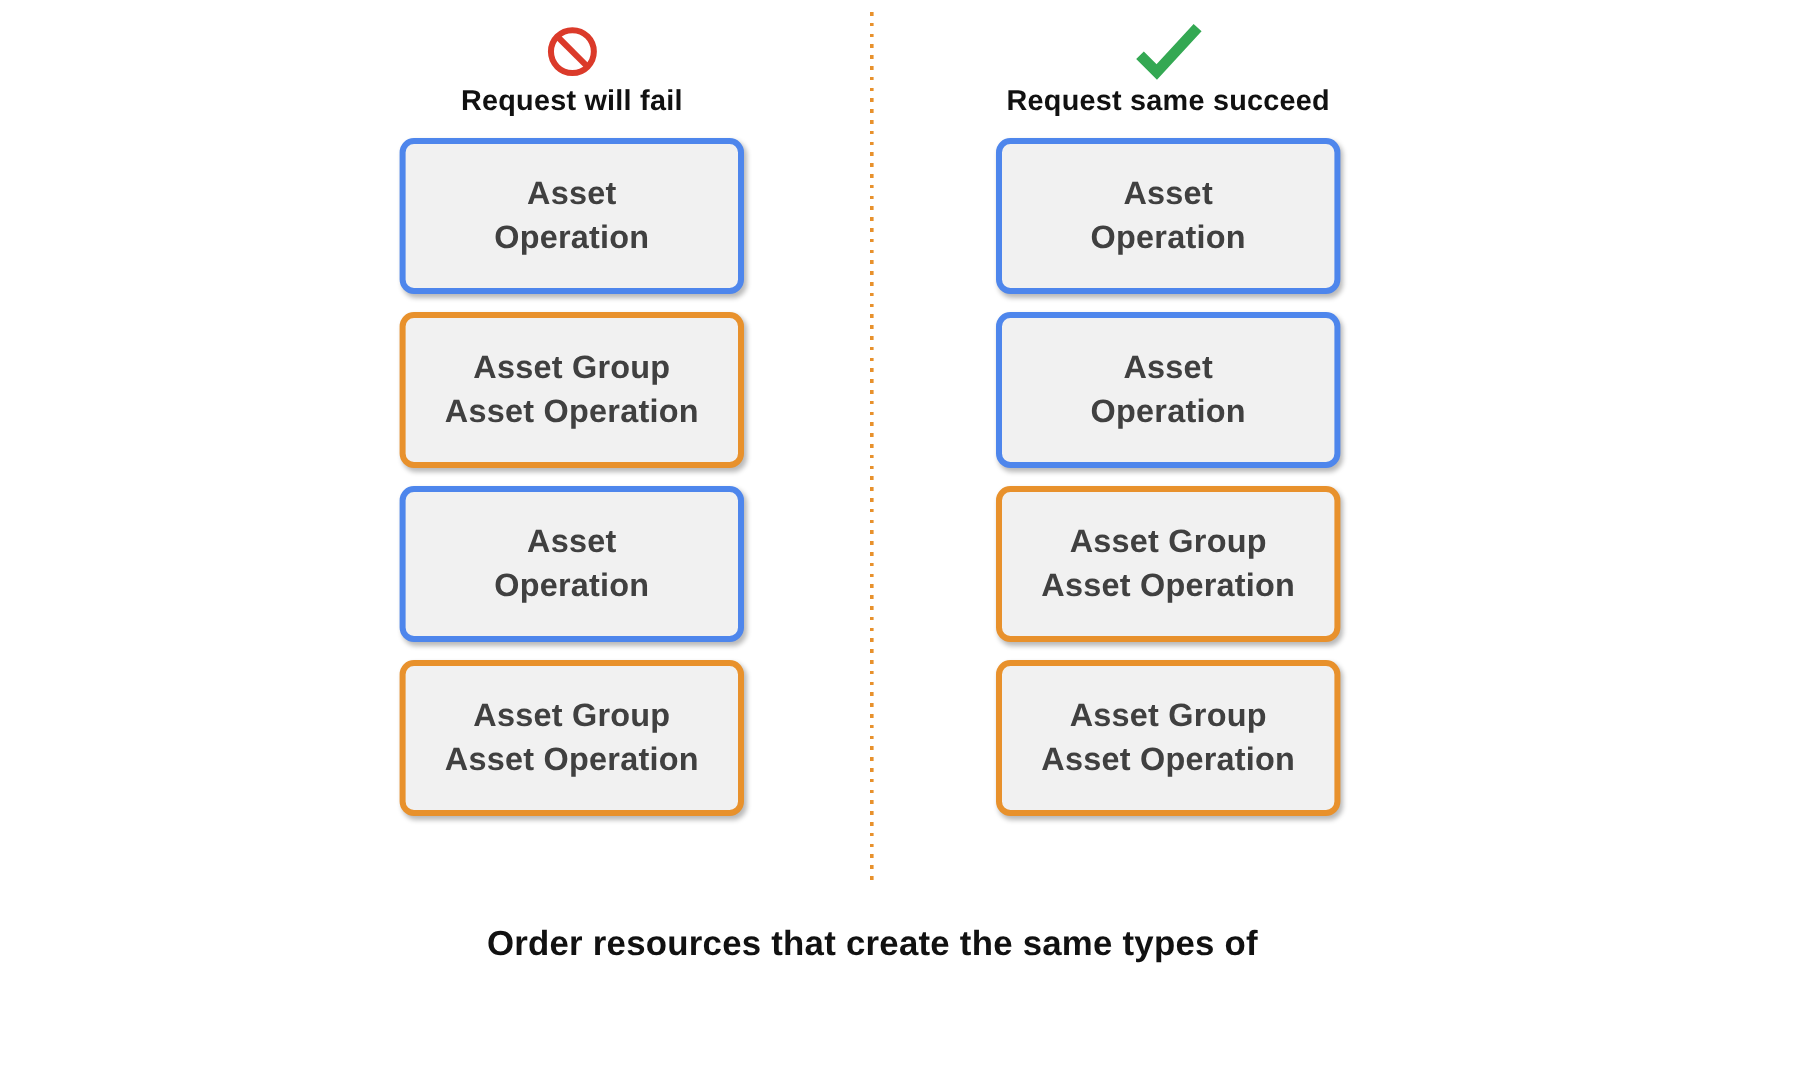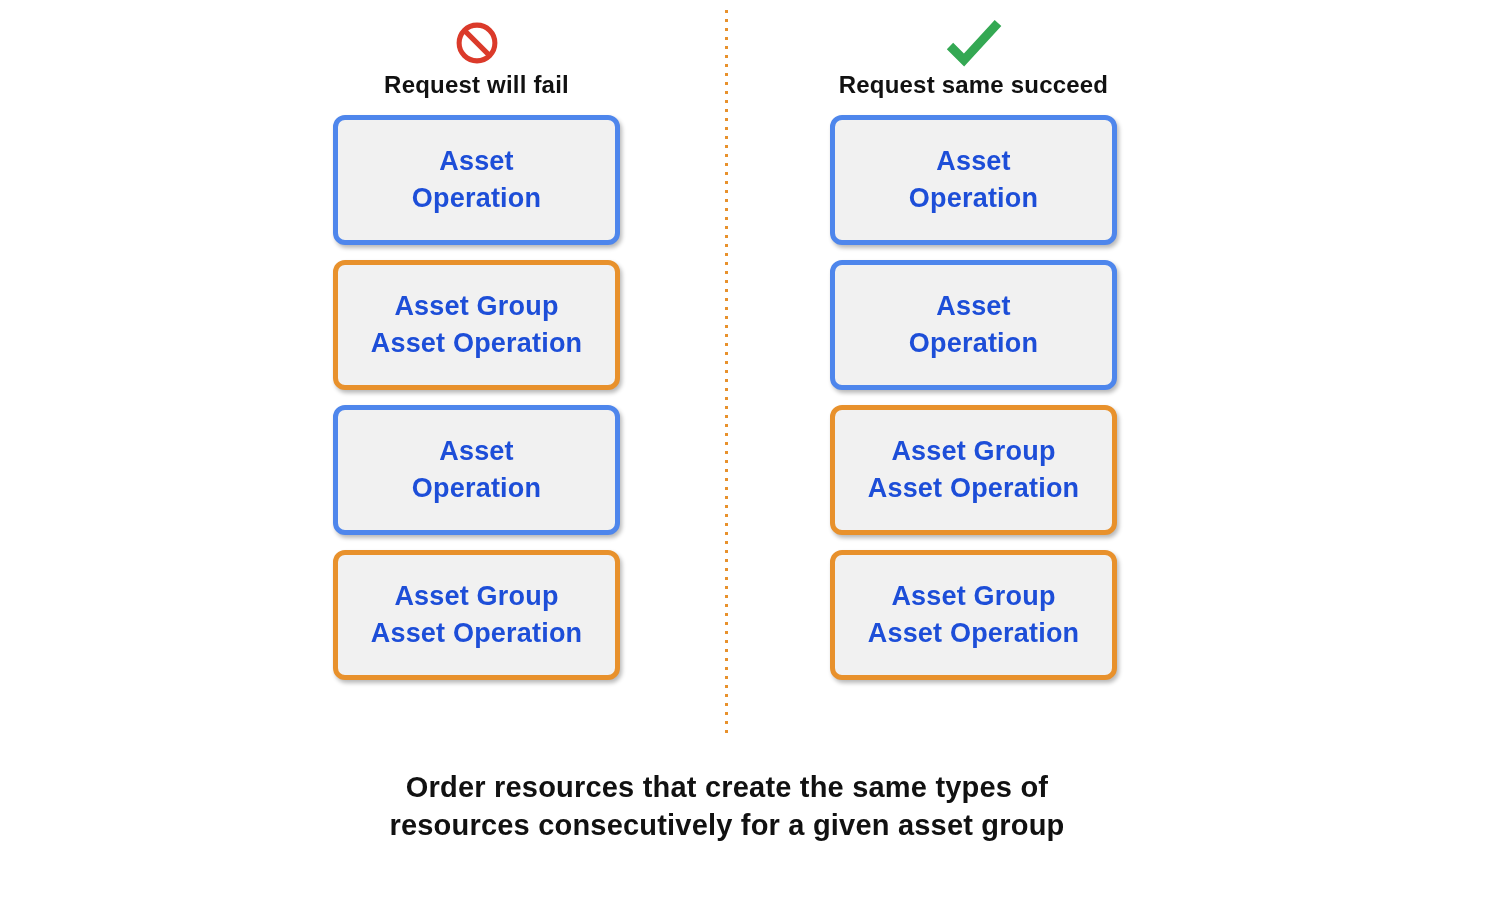--- a/index.html
+++ b/index.html
@@ -53,21 +53,21 @@
     text-align: center;
     box-shadow: 2px 3px 4px rgba(0,0,0,0.28);
   }
   .box + .box { }
   .box.blue   { border: 5px solid #4e86ec; }
   .box.orange { border: 5px solid #e8912c; }
   .box-label {
     font-size: 27px;
     line-height: 37px;
     font-weight: bold;
-    color: #1d4ed8;
+    color: #404040;
     letter-spacing: 0.2px;
   }
   .divider {
     position: absolute;
     left: 725px;
     top: 10px;
     width: 3px;
     height: 726px;
     background: repeating-linear-gradient(
       to bottom,
@@ -167,16 +167,15 @@
     <div class="box orange">
       <div class="box-label">
         <span>Asset Group</span><br>
         <span>Asset Operation</span>
       </div>
     </div>
   </div>
 
   <div class="caption">
     <div>Order resources that create the same types of</div>
-    <div>resources consecutively for a given asset group</div>
   </div>
 
 </div>
 
 </body></html>

